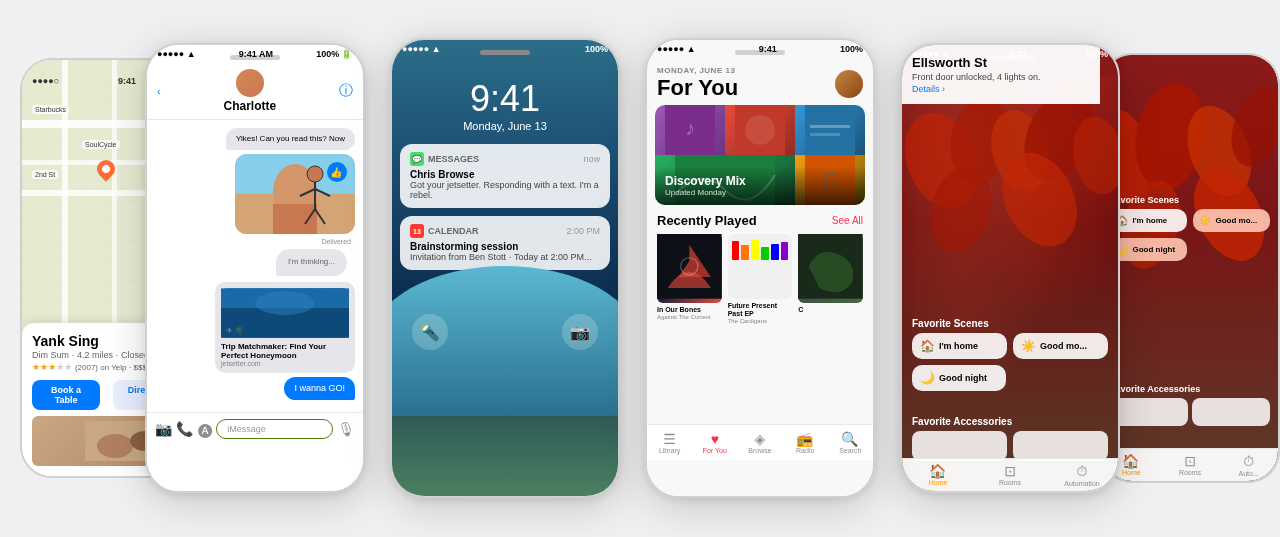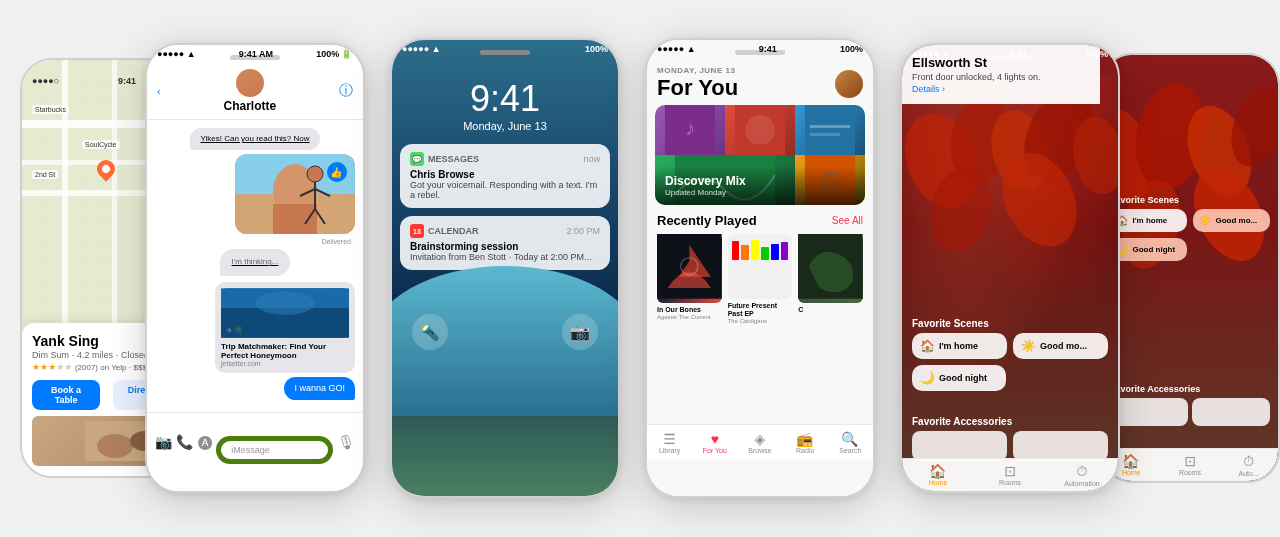--- a/index.html
+++ b/index.html
@@ -259,23 +259,22 @@
     }
 
     .messages-body {
       padding: 8px;
       flex: 1;
       overflow: hidden;
     }
 
     .bubble-left {
       display: flex;
-      justify-content: center;
+      justify-content: flex-end;
       margin-bottom: 4px;
-      text-decoration: underline;
     }
 
     .bubble-right {
       display: flex;
       justify-content: flex-end;
       margin-bottom: 4px;
     }
 
     .bubble {
       max-width: 80%;
@@ -335,26 +334,25 @@
     .messages-input {
       display: flex;
       align-items: center;
       padding: 6px 8px;
       border-top: 1px solid #e8e8e8;
       gap: 4px;
     }
 
     .messages-input-field {
       flex: 1;
-      border: 5px solid #4d7c0f;
+      border: 1px solid #4d7c0f;
       border-radius: 16px;
       padding: 4px 10px;
       font-size: 9px;
       color: #999;
-      margin-top: 17px;
     }
 
     .msg-icon {
       font-size: 14px;
       color: #8e8e93;
     }
 
     
     .lock-screen {
       background: linear-gradient(180deg, #2c6e8a 0%, #1a4a6e 30%, #0a2a4a 60%, #4a8060 100%);
@@ -978,21 +976,21 @@
 
       <div class="lock-wave"></div>
 
       <div class="lock-notification" style="margin-top:12px;">
         <div class="notif-header">
           <div class="notif-icon" style="background:#4cd964;">💬</div>
           <span class="notif-app">MESSAGES</span>
           <span class="notif-time">now</span>
         </div>
         <div class="notif-body">Chris Browse</div>
-        <div class="notif-sub">Got your voicemail. Responding with a text. I'm a rebel.</div>
+        <div class="notif-sub">Got your jetsetter. Responding with a text. I'm a rebel.</div>
       </div>
 
       <div class="notif-cal">
         <div class="notif-cal-header">
           <div class="cal-icon">13</div>
           <span class="notif-app">CALENDAR</span>
           <span class="notif-time">2:00 PM</span>
         </div>
         <div class="notif-body">Brainstorming session</div>
         <div class="notif-sub">Invitation from Ben Stott · Today at 2:00 PM...</div>

